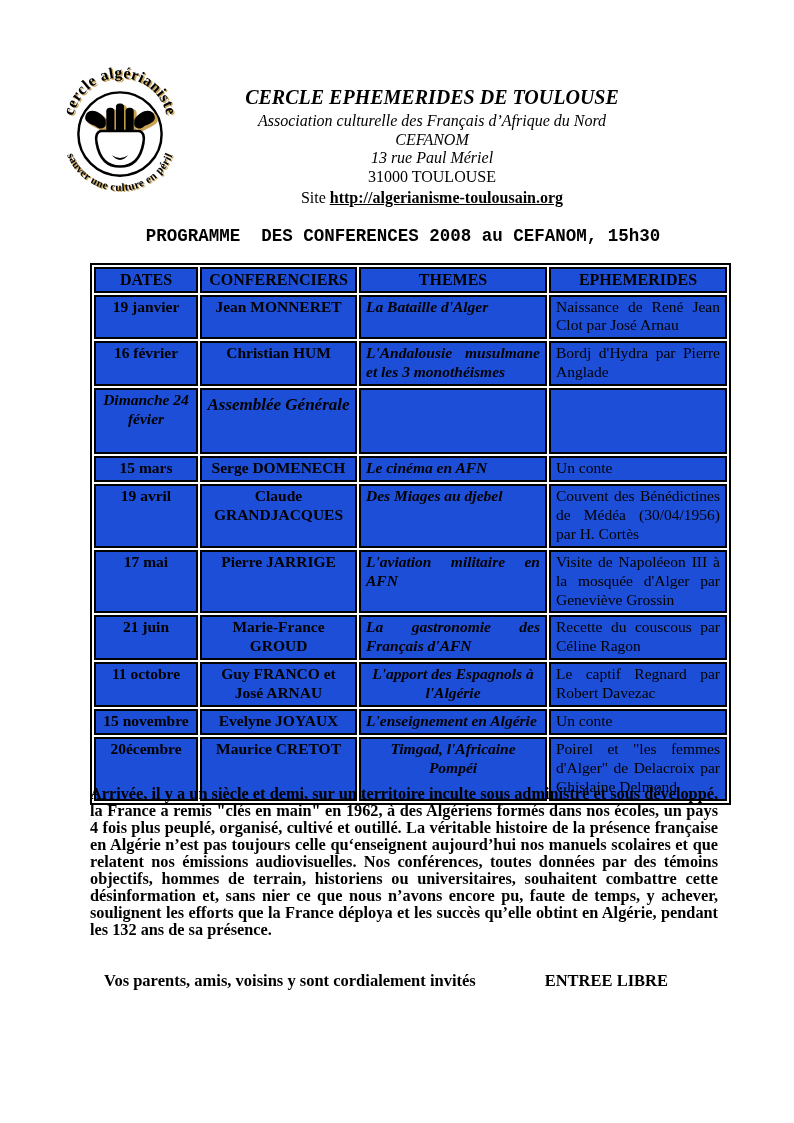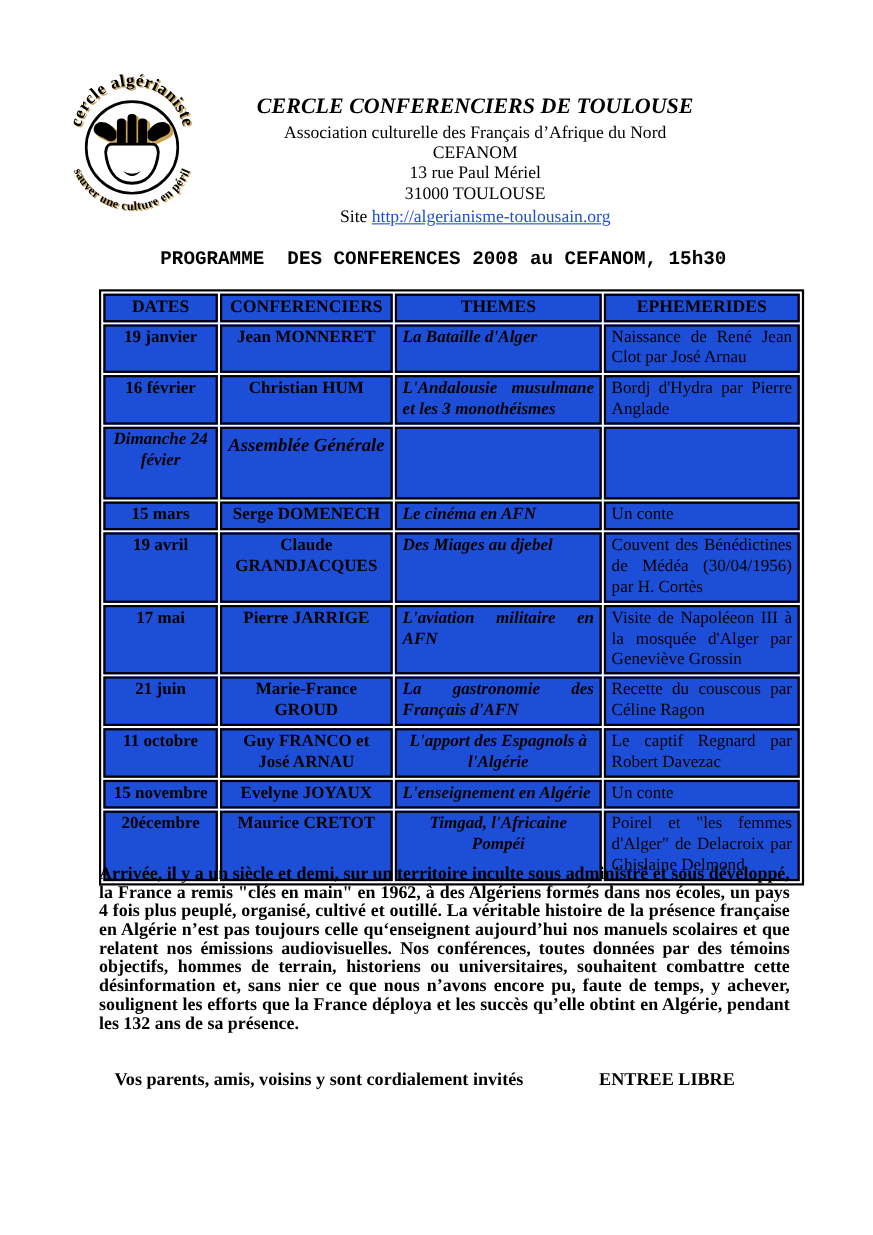--- a/index.html
+++ b/index.html
@@ -21,24 +21,24 @@
   .arc-text { font-family: "Liberation Serif", serif; font-weight: bold; }
   .arc-top { font-size: 15.5px; letter-spacing: 0.5px; }
   .arc-bot { font-size: 11px; letter-spacing: 0.3px; }
 
   
   .letterhead {
     position: absolute; left: 70px; right: 0; top: 86px;
     text-align: center; line-height: 1.1;
   }
   .org-name { font-size: 20px; font-weight: bold; font-style: italic; margin-bottom: 4px; }
-  .org-line { font-size: 16px; margin-bottom: 1px; }
+  .org-line { font-size: 16px; font-style: italic; margin-bottom: 1px; }
   .org-line.plain { font-style: normal; }
   .org-site { font-size: 16px; margin-top: 4px; }
-  .site-link { color: #1d4ed8; font-weight: normal; text-decoration: underline; }
+  .site-link { color: #000000; font-weight: bold; text-decoration: underline; }
 
   
   .doc-title {
     position: absolute; left: 12px; right: 0; top: 226px;
     text-align: center; font-size: 17.5px; font-weight: bold;
     white-space: pre-wrap;
     font-family: Liberation Mono, monospace;
   }
 
   
@@ -138,21 +138,21 @@
       <text class="arc-text arc-bot" fill="#c9a254" transform="translate(1.2,1)">
         <textPath href="#arcBot" startOffset="50%" text-anchor="middle">sauver une culture en péril</textPath>
       </text>
       <text class="arc-text arc-bot" fill="#000000">
         <textPath href="#arcBot" startOffset="50%" text-anchor="middle">sauver une culture en péril</textPath>
       </text>
     </svg>
   </div>
 
   <div class="letterhead">
-    <div class="org-name">CERCLE CONFERENCIERS DE TOULOUSE</div>
+    <div class="org-name">CERCLE EPHEMERIDES DE TOULOUSE</div>
     <div class="org-line">Association culturelle des Français d’Afrique du Nord</div>
     <div class="org-line">CEFANOM</div>
     <div class="org-line">13 rue Paul Mériel</div>
     <div class="org-line plain">31000 TOULOUSE</div>
     <div class="org-site">
       <span>Site</span>
       <a href="#" class="site-link">http://algerianisme-toulousain.org</a>
     </div>
   </div>
 

